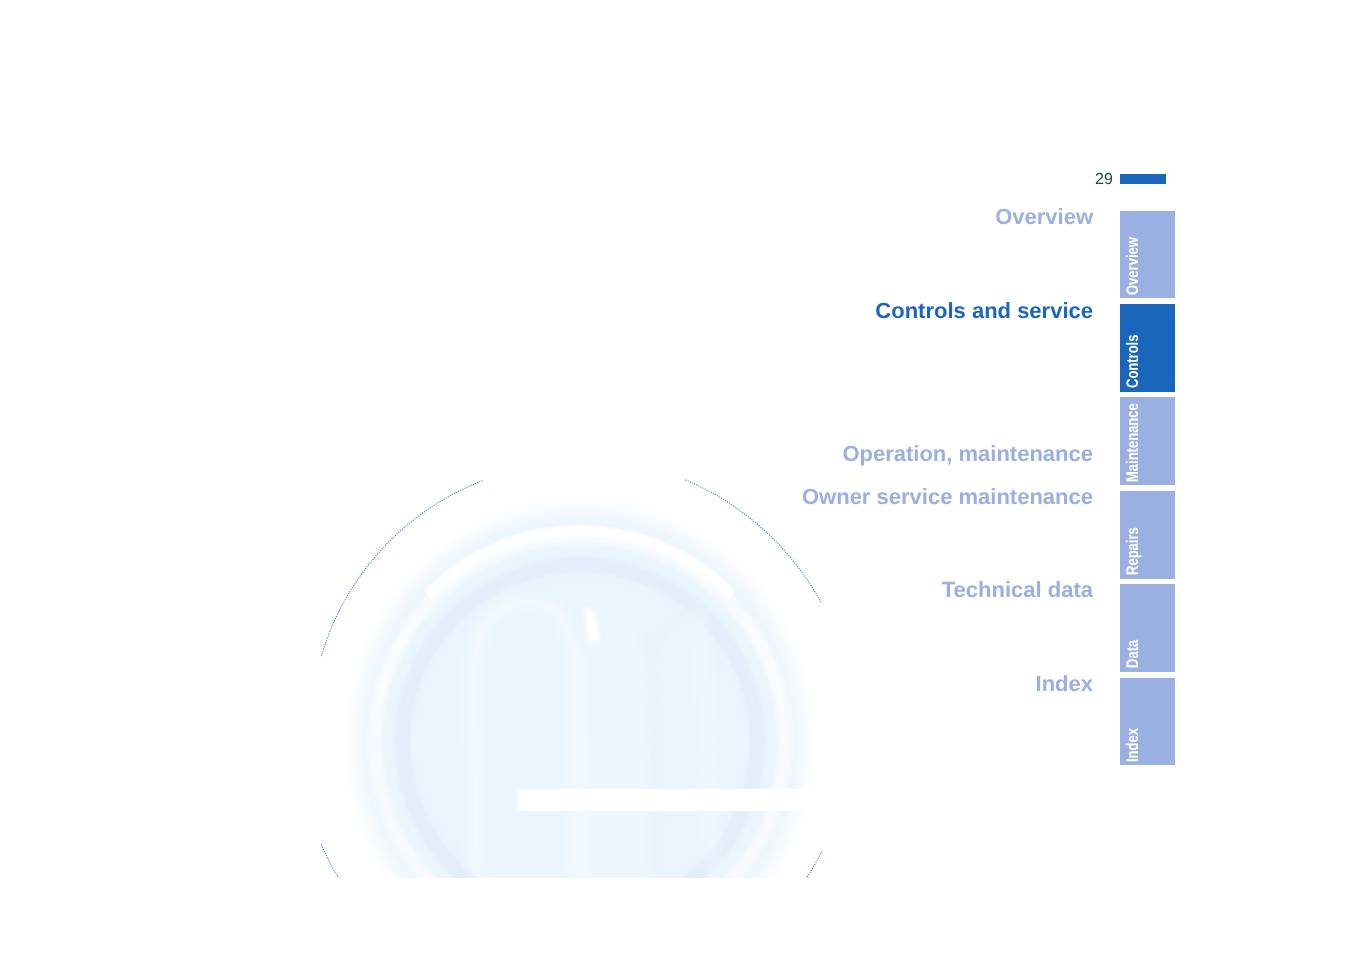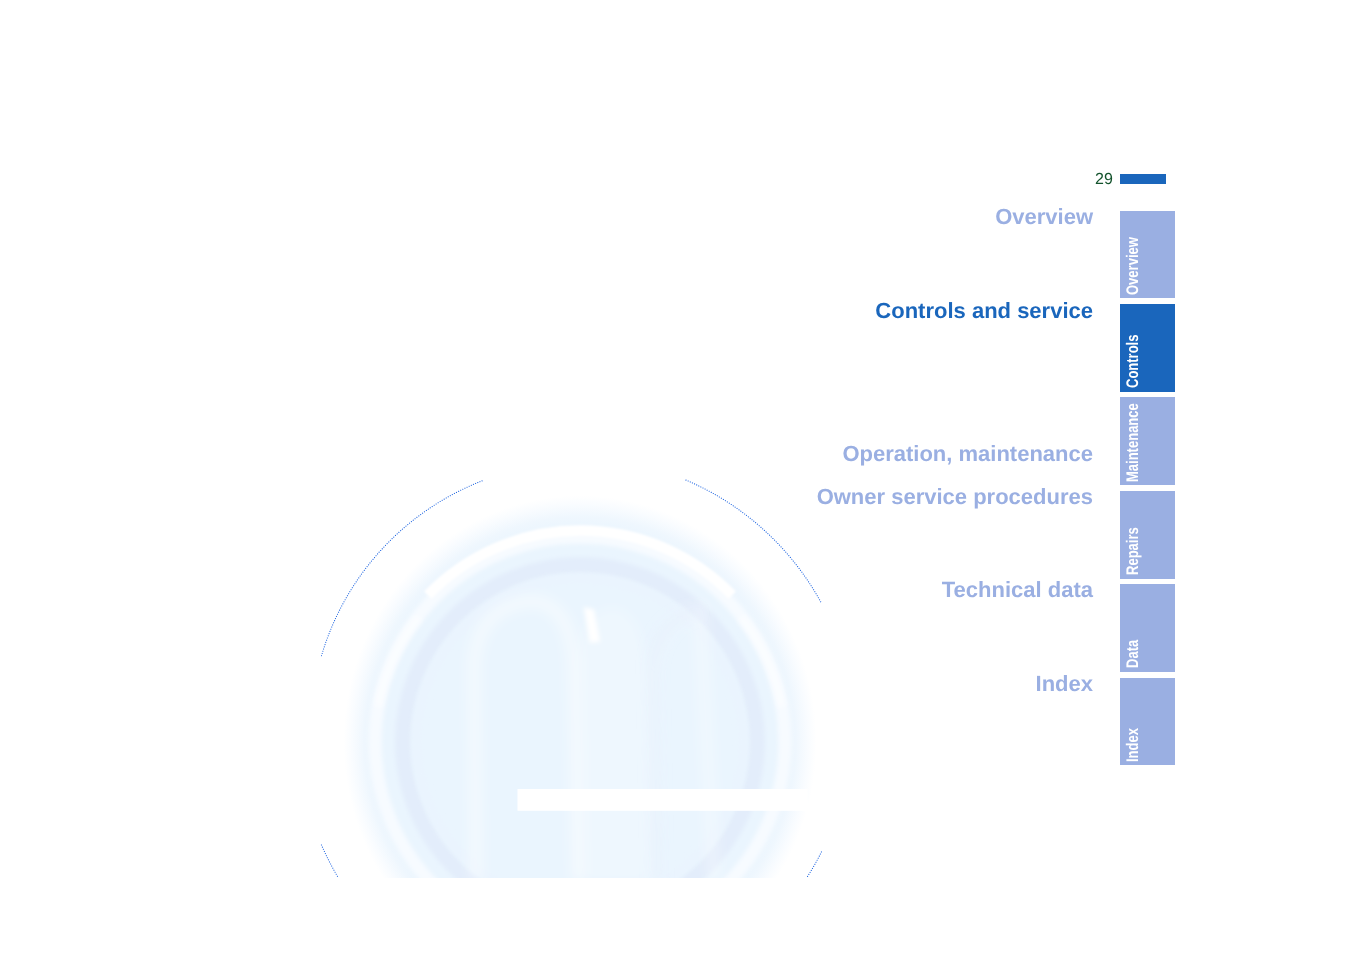--- a/index.html
+++ b/index.html
@@ -106,21 +106,21 @@
     </g>
   </svg>
 
   <div class="pagenum">29</div>
   <div class="pagebar"></div>
 
   <div class="headings">
       <div class="heading" style="top: 206.3px;">Overview</div>
       <div class="heading active" style="top: 299.54px;">Controls and service</div>
       <div class="heading" style="top: 411px; margin-top: 32px;">Operation, maintenance</div>
-      <div class="heading" style="top: 486.02px;">Owner service procedures</div>
+      <div class="heading" style="top: 486.02px;">Owner service maintenance</div>
       <div class="heading" style="top: 579.26px;">Technical data</div>
       <div class="heading" style="top: 672.5px;">Index</div>
     </div>
   <div class="tabs">
       <div class="tab" style="top: 0px;">
         <span class="tab-label"><i>Overview</i></span>
       </div>
       <div class="tab active" style="top: 93.4px;">
         <span class="tab-label"><i>Controls</i></span>
       </div>

